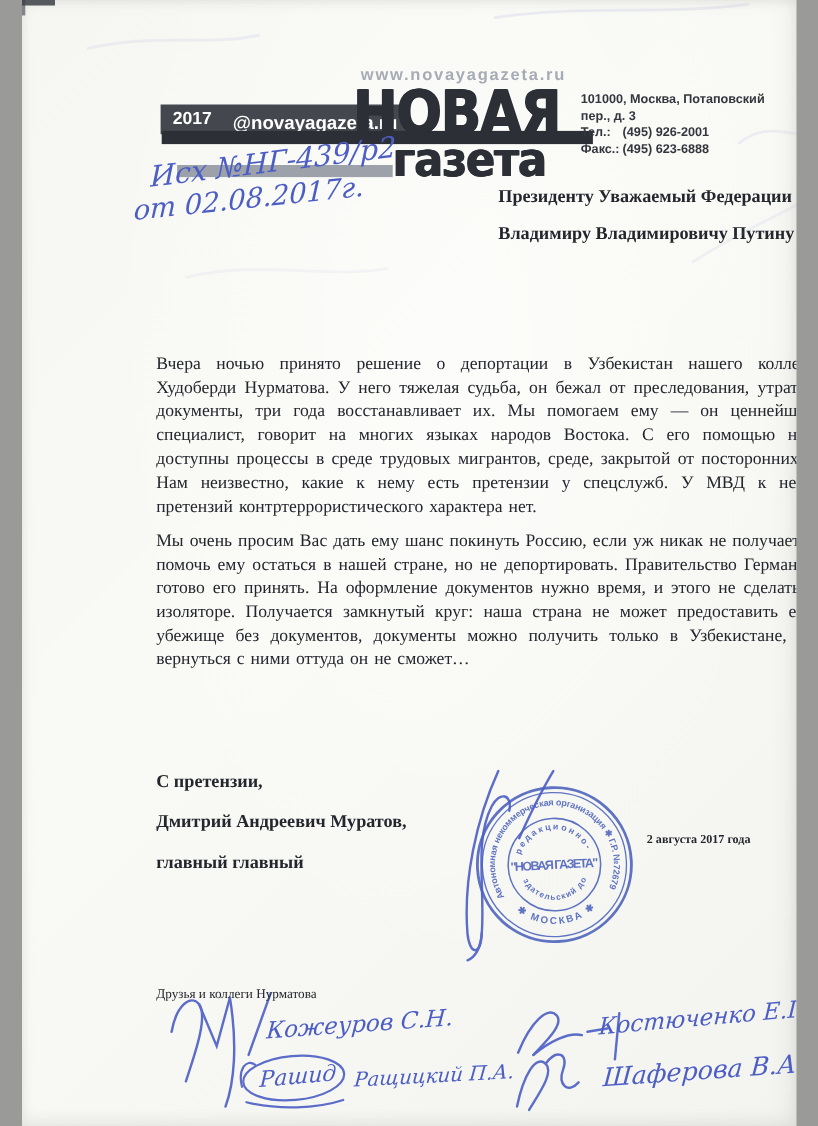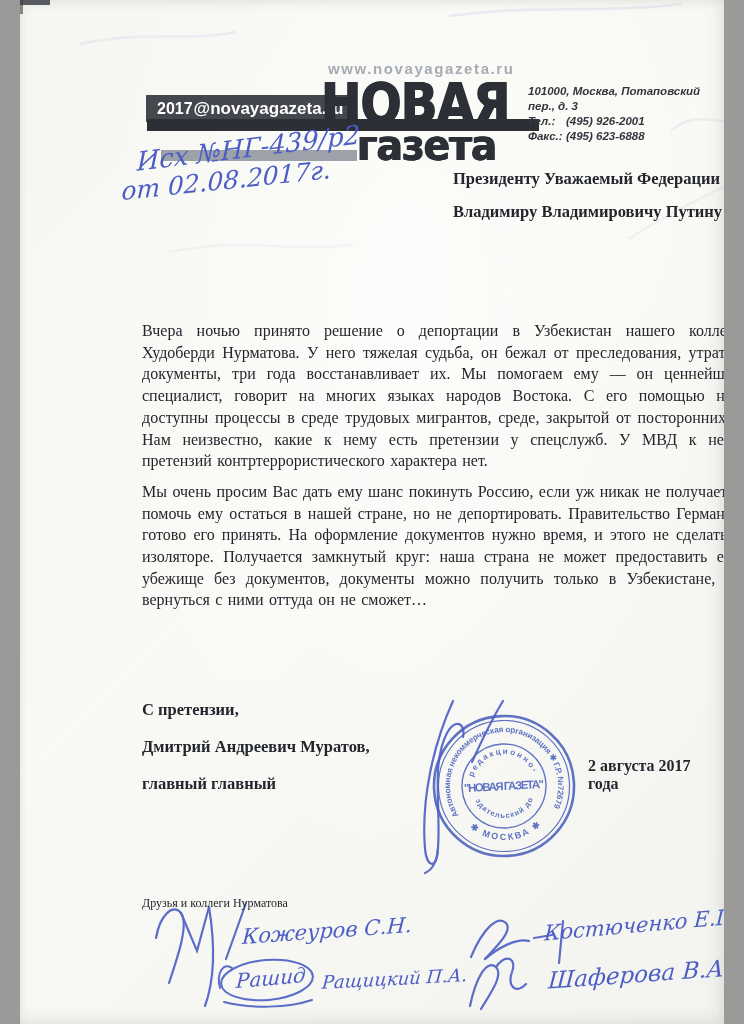--- a/index.html
+++ b/index.html
@@ -10,46 +10,46 @@
       linear-gradient(135deg,#f6f6f2 0%,#f9f9f5 45%,#f3f3ef 100%);
     overflow:hidden;
     font-family:"Liberation Serif", serif;
     color:#23262d;
     box-shadow:inset -8px 0 18px rgba(60,62,70,.06), inset 0 -6px 14px rgba(60,62,70,.05), inset 0 3px 8px rgba(60,62,70,.06);
   }
   .abs{position:absolute;}
   
   .website{left:308px;top:60px;font:700 15px "Liberation Sans",sans-serif;color:#a6abb4;letter-spacing:1.6px;}
   .email-badge{left:126px;top:95px;height:27px;padding:0 11px;background:#45474e;color:#ffffff;
-    display:flex;align-items:center;gap:1px;font-family:"Liberation Sans",sans-serif;box-shadow:1px 1px 0 rgba(0,0,0,.15);}
+    display:flex;align-items:flex-end;gap:19px;font-family:"Liberation Sans",sans-serif;box-shadow:1px 1px 0 rgba(0,0,0,.15);}
   .email-badge .prefix{font-size:16px;font-weight:700;line-height:27px;}
   .email-badge .domain{font-size:17px;font-weight:700;}
   .logo-line1{left:301px;top:76px;font:700 52px/1 "DejaVu Sans",sans-serif;color:#2c2f36;
     transform:scale(.93,1.05);transform-origin:left top;letter-spacing:-1px;
     text-shadow:.8px 0 0 #2c2f36,-.8px 0 0 #2c2f36,0 .6px 0 #2c2f36;}
   .bar-dark{left:127px;top:119px;width:392px;height:12px;background:#2c2f36;}
   .bar-gray{left:141px;top:150px;width:196px;height:11px;background:#9da2aa;}
   .logo-line2{left:337px;top:124px;font:700 42px/1 "DejaVu Sans",sans-serif;color:#2c2f36;
     transform:scale(.93,1.02);transform-origin:left top;letter-spacing:-1px;
     text-shadow:.7px 0 0 #2c2f36,-.7px 0 0 #2c2f36;}
   .contact{left:508px;top:84px;font:700 11.5px/15px "Liberation Sans",sans-serif;color:#33363d;}
-  .contact .row{display:flex;font-style:italic;}
+  .contact .row{display:flex;}
   .contact .lbl{width:38px;}
   
   .ink{color:#4c5ec5;font-family:"DejaVu Serif",serif;font-style:italic;}
   .ref1{left:116px;top:133px;font-size:26px;transform:rotate(-7deg) skewX(-8deg);}
   .ref2{left:101px;top:166px;font-size:25px;transform:rotate(-6deg) skewX(-8deg);}
   
   .addressee{left:433px;top:162px;font-weight:700;font-size:16.5px;line-height:33px;}
   .salutation{left:285px;top:256px;font-weight:700;font-size:16.5px;}
   .bodytext{left:122px;top:320px;width:600px;font-size:16px;line-height:21.7px;text-align:justify;word-spacing:1.4px;}
   .bodytext p{margin:0 0 9px 0;}
   .closing{left:122px;top:700px;font-weight:700;font-size:16.5px;}
   .closing div{margin-bottom:17px;}
-  .date{left:568px;top:757px;font-weight:700;font-size:16px;}
+  .date{left:568px;top:757px;font-weight:700;font-size:11px;}
   .friends{left:122px;top:896px;font-weight:400;font-size:12px;}
   .sig-name{white-space:nowrap;}
   .sig-k{left:222px;top:919px;font-size:21px;transform:rotate(-4deg) skewX(-8deg);}
   .sig-r{left:302px;top:968px;font-size:18px;transform:rotate(-3deg) skewX(-8deg);}
   .sig-ko{left:524px;top:913px;font-size:21px;transform:rotate(-5deg) skewX(-8deg);}
   .sig-sh{left:528px;top:961px;font-size:23px;transform:rotate(-4deg) skewX(-8deg);}
   .sig-oval-text{left:216px;top:966px;font-size:20px;transform:rotate(-5deg) skewX(-8deg);}
   .corner-mark{left:0;top:0;width:30px;height:5px;background:#3c3f45;opacity:.85;}
   .corner-mark2{left:0;top:0;width:3px;height:14px;background:#3c3f45;opacity:.6;}
   svg text{font-family:"Liberation Sans",sans-serif;}

